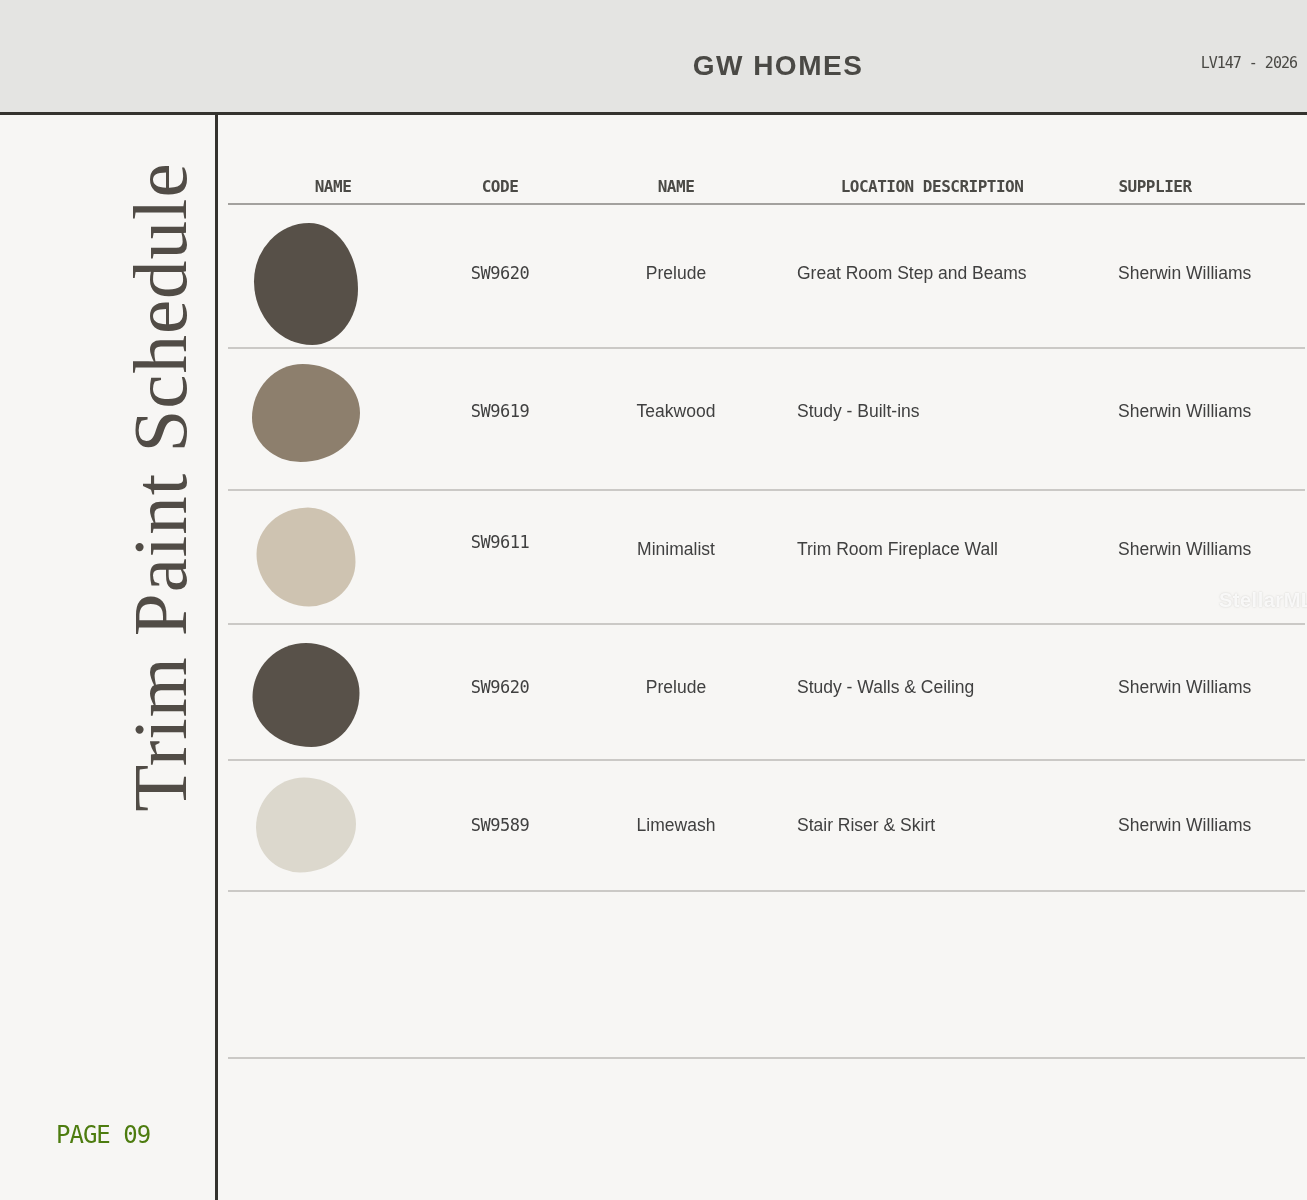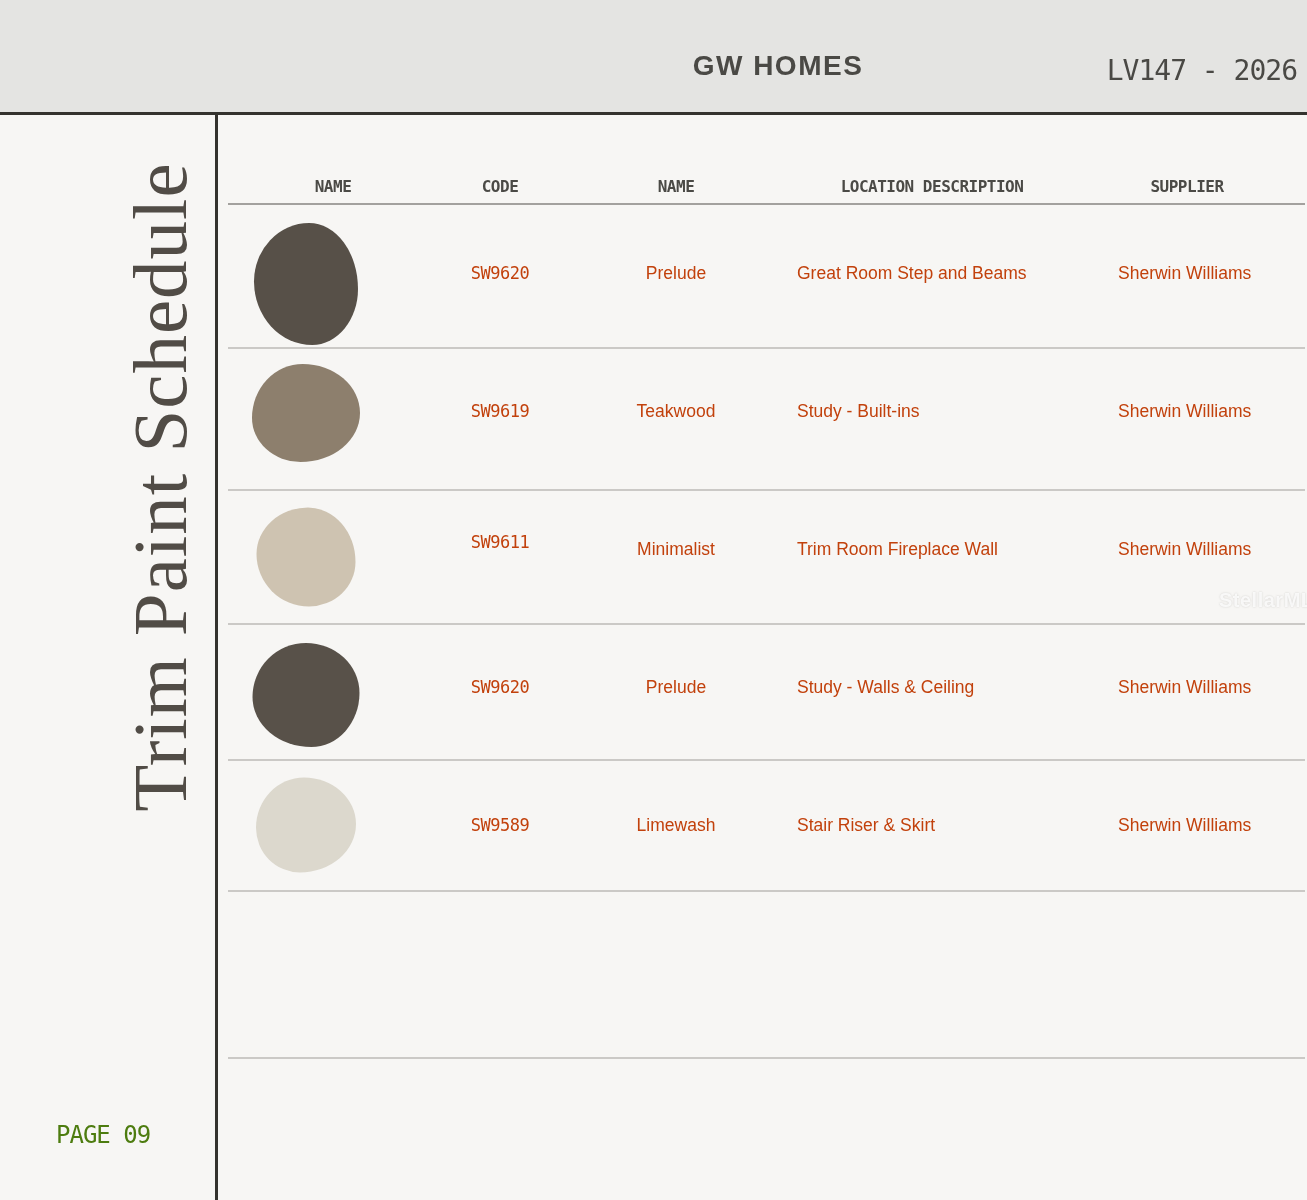--- a/index.html
+++ b/index.html
@@ -13,21 +13,21 @@
     background:#e4e4e2;border-bottom:3px solid #34322e;box-sizing:border-box;
   }
   .brand{
     position:absolute;left:778px;top:50px;transform:translateX(-50%);
     font-size:28px;font-weight:600;letter-spacing:1.5px;color:#4a4945;
     white-space:nowrap;
   }
   .project-code{
     position:absolute;right:10px;top:54px;
     font-family:"DejaVu Sans Mono",monospace;
-    font-size:28px;letter-spacing:-1px;color:#4a4945;white-space:nowrap;
+    font-size:15px;letter-spacing:-1px;color:#4a4945;white-space:nowrap;
   }
   
   .divider{
     position:absolute;left:215px;top:115px;width:3px;height:1085px;
     background:#34322e;
   }
   .vertical-title{
     position:absolute;left:160px;top:487px;
     transform:translate(-50%,-50%) rotate(-90deg);
     font-family:"Liberation Serif",serif;
@@ -52,21 +52,21 @@
   }
   .row-rule{
     position:absolute;left:228px;width:1077px;height:1.5px;
     background:#cbc9c6;
   }
   .swatch{
     position:absolute;transform:translate(-50%,-50%);
   }
   .cell{
     position:absolute;transform:translate(-50%,-50%);
-    font-size:17.5px;color:#c2410c;white-space:nowrap;
+    font-size:17.5px;color:#404040;white-space:nowrap;
   }
   .cell.code{
     font-family:"DejaVu Sans Mono",monospace;font-size:17px;letter-spacing:-0.5px;
   }
   .cell.left{transform:translate(0,-50%);}
   .watermark{
     position:absolute;left:1219px;top:589px;
     font-size:20px;font-weight:bold;letter-spacing:0.5px;
     color:rgba(255,255,255,0.82);
     text-shadow:0 0 2px rgba(160,158,152,0.45);
@@ -84,21 +84,21 @@
   </div>
 
   <div class="divider"></div>
   <div class="vertical-title">Trim Paint Schedule</div>
   <div class="page-label">PAGE 09</div>
 
   <div class="col-head" style="left:333px">NAME</div>
   <div class="col-head" style="left:500px">CODE</div>
   <div class="col-head" style="left:676px">NAME</div>
   <div class="col-head" style="left:932px">LOCATION DESCRIPTION</div>
-  <div class="col-head" style="left:1187px">SUPPLIER</div>
+  <div class="col-head" style="left:1155px">SUPPLIER</div>
 
   <div class="head-rule"></div>
   <div class="row-rule" style="top:347px"></div>
   <div class="row-rule" style="top:489px"></div>
   <div class="row-rule" style="top:623px"></div>
   <div class="row-rule" style="top:759px"></div>
   <div class="row-rule" style="top:890px"></div>
   <div class="row-rule" style="top:1057px"></div>
 
   <div>

